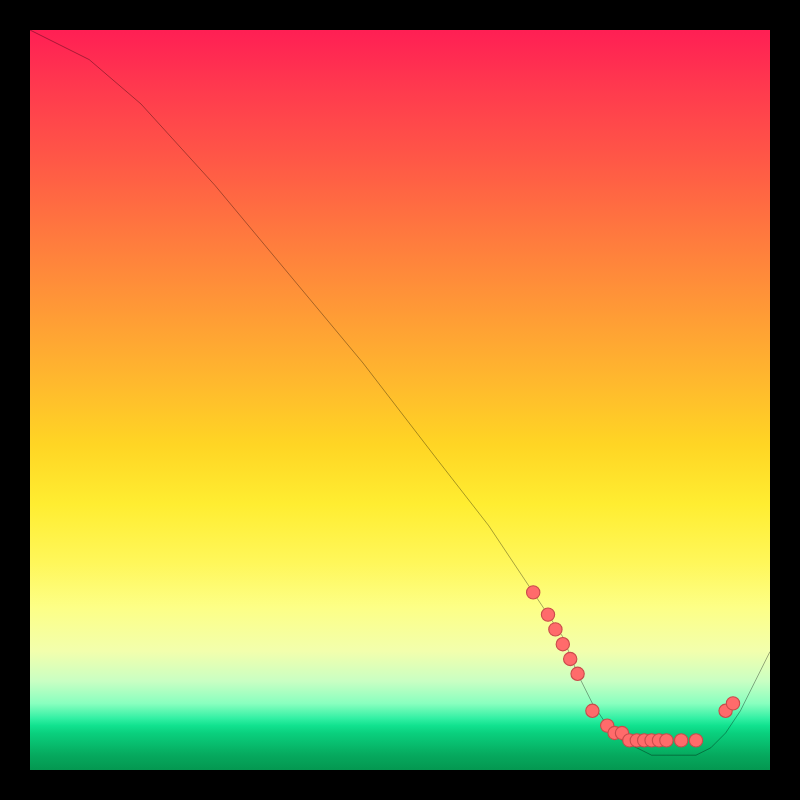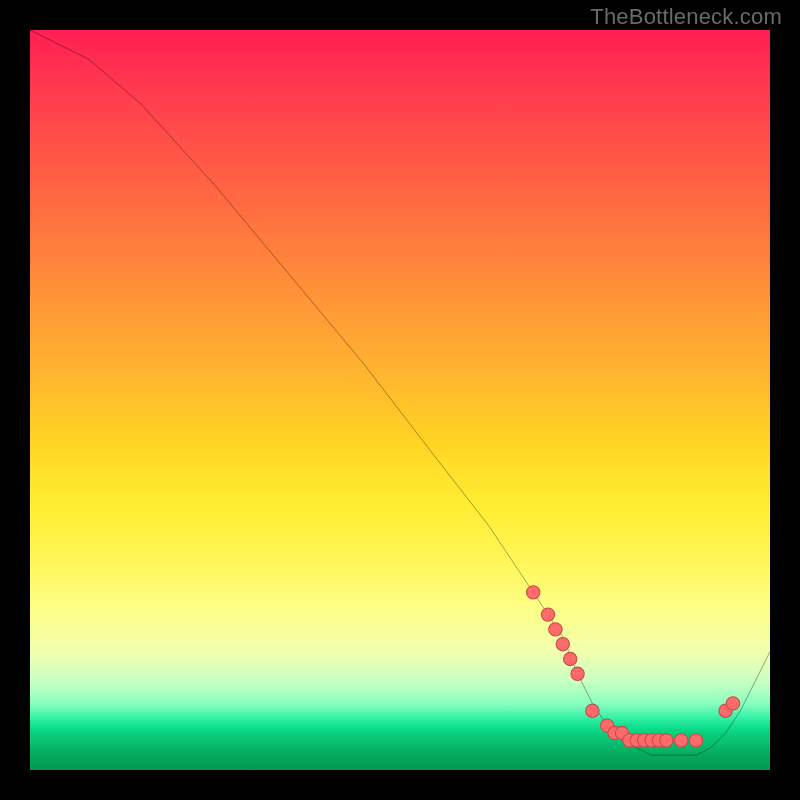--- a/index.html
+++ b/index.html
@@ -63,21 +63,20 @@
     color: #6a6a6a;
     font-size: 22px;
     letter-spacing: 0.2px;
     user-select: none;
   }
 </style>
 </head>
 <body>
 
 <div class="frame">
-  <div class="watermark">TheBottleneck.com</div>
 
   <div class="plot">
     <div class="gradient-bg"></div>
     <svg class="curve" viewBox="0 0 100 100" preserveAspectRatio="none">
       <path id="curve-path" d="M0.00 0.00 L4.00 2.00 L8.00 4.00 L15.00 10.00 L25.00 21.00 L35.00 33.00 L45.00 45.00 L55.00 58.00 L62.00 67.00 L68.00 76.00 L72.00 82.00 L74.00 87.00 L76.00 91.00 L78.00 94.00 L80.00 96.00 L82.00 97.00 L84.00 98.00 L86.00 98.00 L88.00 98.00 L90.00 98.00 L92.00 97.00 L94.00 95.00 L96.00 92.00 L98.00 88.00 L100.00 84.00" fill="none" stroke="#000000" stroke-width="0.35" vector-effect="non-scaling-stroke"></path>
       <g id="markers-group">
           <circle cx="68.00" cy="76.00" r="0.9" fill="#ff6b6b" stroke="#c94b4b" stroke-width="0.15"></circle>
           <circle cx="70.00" cy="79.00" r="0.9" fill="#ff6b6b" stroke="#c94b4b" stroke-width="0.15"></circle>
           <circle cx="71.00" cy="81.00" r="0.9" fill="#ff6b6b" stroke="#c94b4b" stroke-width="0.15"></circle>
           <circle cx="72.00" cy="83.00" r="0.9" fill="#ff6b6b" stroke="#c94b4b" stroke-width="0.15"></circle>

